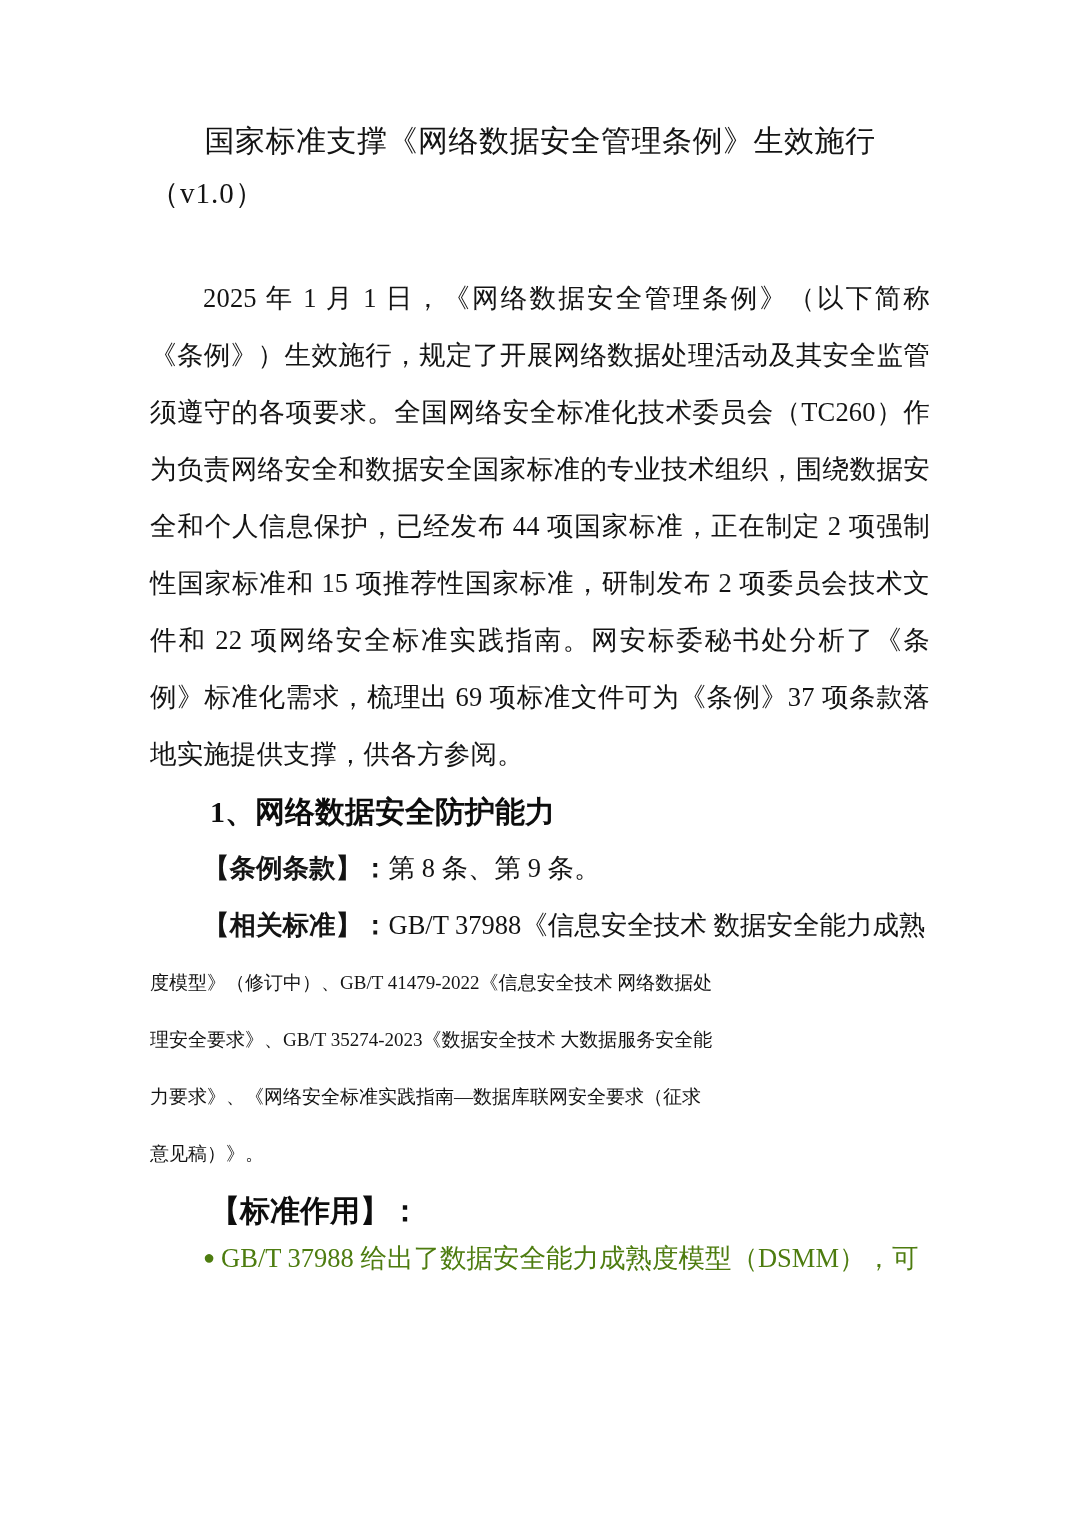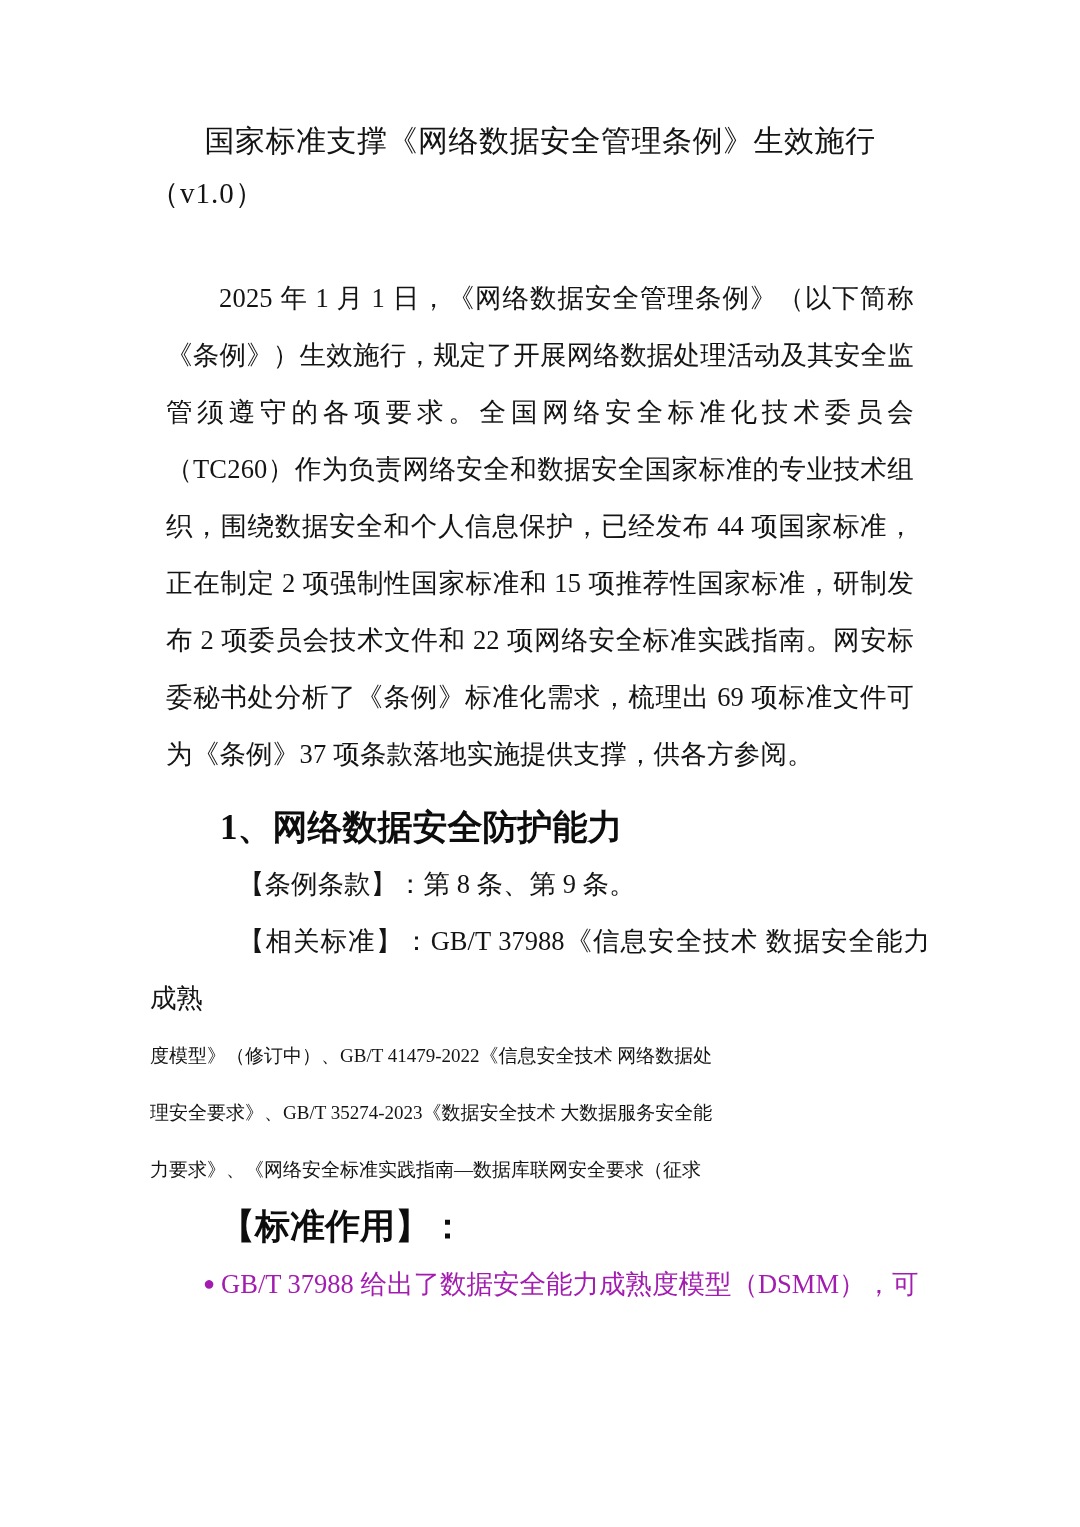--- a/index.html
+++ b/index.html
@@ -35,73 +35,72 @@
     line-height: 46px;
     margin: 6px 0 0 0;
     font-weight: 400;
     letter-spacing: 1px;
     color: #141414;
   }
   .body-block {
     margin-top: 54px;
   }
   p.para {
-    margin: 16px;
+    margin: 0;
     font-size: 26.5px;
     line-height: 57px;
     text-align: justify;
     text-justify: inter-ideograph;
     text-indent: 2em;
     color: #141414;
     letter-spacing: 0.2px;
   }
   p.heading-1 {
     margin: 10px 0 0 0;
     font-size: 26.5px;
     line-height: 57px;
     font-weight: bold;
     text-indent: 2em;
     color: #0d0d0d;
   }
   p.heading-2 {
     margin: 0;
-    font-size: 35px;
+    font-size: 30px;
     line-height: 57px;
     font-weight: bold;
     text-indent: 2em;
     color: #0d0d0d;
   }
   p.field-line {
     margin: 0;
     font-size: 26.5px;
     line-height: 57px;
     text-indent: 2em;
     text-align: justify;
     text-justify: inter-ideograph;
     color: #141414;
   }
   p.field-line .field-label {
-    font-weight: normal;
-    margin-left: 35px;
+    font-weight: bold;
   }
   p.field-cont {
     margin: 0;
     font-size: 19px;
     line-height: 57px;
     text-align: justify;
     text-justify: inter-ideograph;
     text-indent: 0;
     color: #141414;
   }
   p.bullet-line {
     margin: 0;
     font-size: 26.5px;
-    line-height: 57px;
+    line-height: 37px;
     text-indent: 2em;
-    color: #a21caf;
+    color: #4d7c0f;
   }
   .bullet-dot {
     font-size: 20px;
     vertical-align: 3px;
     padding-right: 6px;
   }
 </style>
 </head>
 <body>
 
@@ -120,20 +119,21 @@
     <p class="field-line">
       <span class="field-label">【条例条款】：</span><span>第 8 条、第 9 条。</span>
     </p>
 
     <p class="field-line">
       <span class="field-label">【相关标准】：</span><span>GB/T 37988《信息安全技术 数据安全能力成熟</span>
     </p>
     <p class="field-cont">度模型》（修订中）、GB/T 41479-2022《信息安全技术 网络数据处</p>
     <p class="field-cont">理安全要求》、GB/T 35274-2023《数据安全技术 大数据服务安全能</p>
     <p class="field-cont">力要求》、《网络安全标准实践指南—数据库联网安全要求（征求</p>
+    <p class="field-cont">意见稿）》。</p>
 
     <p class="heading-2">【标准作用】：</p>
 
     <p class="bullet-line">
       <span class="bullet-dot">●</span><span>GB/T 37988 给出了数据安全能力成熟度模型（DSMM），可</span>
     </p>
 
   </div>
 </div>
 

